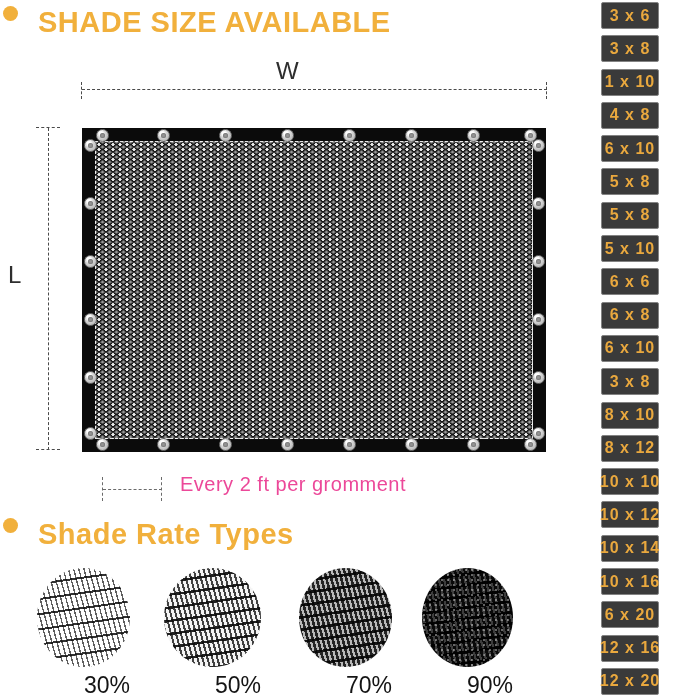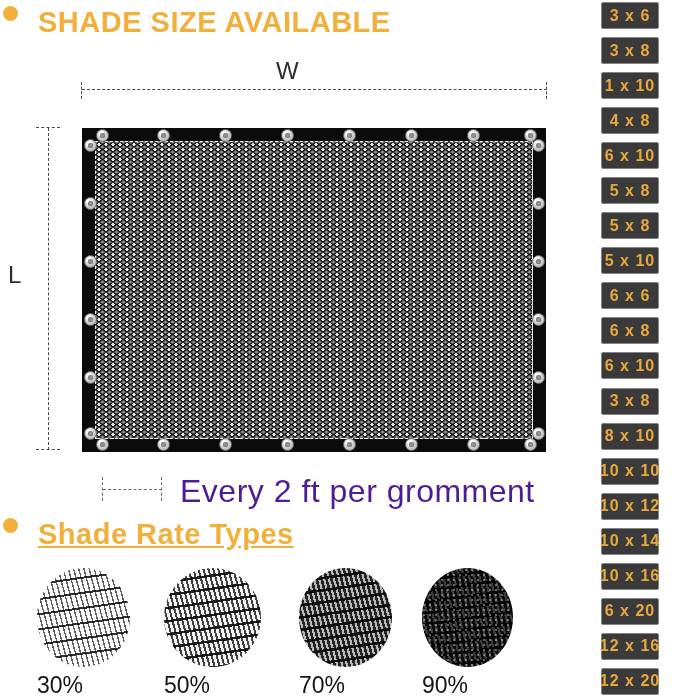--- a/index.html
+++ b/index.html
@@ -19,21 +19,21 @@
   .heading .htext{
     margin-left:20px;
     font-weight:700;
     color:var(--accent,#F1B03C);
     letter-spacing:.5px;
     white-space:nowrap;
   }
   #heading-size{left:3px;top:6px;}
   #heading-size .htext{font-size:29px;}
   #heading-rate{left:3px;top:518px;}
-  #heading-rate .htext{font-size:29px;text-decoration:underline;}
+  #heading-rate .htext{font-size:29px;}
 
   
   .dim{position:absolute;}
   #w-label{left:276px;top:57px;font-size:24px;color:#2e2e2e;}
   #w-line{left:82px;top:89px;width:465px;height:0;border-top:1.5px dashed #4a4a4a;}
   #w-tick-left{left:81px;top:82px;width:0;height:17px;border-left:1.5px dashed #4a4a4a;}
   #w-tick-right{left:546px;top:82px;width:0;height:17px;border-left:1.5px dashed #4a4a4a;}
 
   #l-label{left:8px;top:261px;font-size:24px;color:#2e2e2e;}
   #l-line{left:48px;top:128px;width:0;height:322px;border-left:1.5px dashed #4a4a4a;}
@@ -65,26 +65,26 @@
     content:"";position:absolute;left:3px;top:3px;right:3px;bottom:3px;
     border-radius:50%;background:#989898;box-shadow:inset 0 0 2px #4d4d4d;
   }
 
   
   #bracket-line{left:103px;top:489px;width:59px;height:0;border-top:1.5px dashed #6a6a6a;}
   #bracket-left{left:102px;top:477px;width:0;height:24px;border-left:1.5px dashed #6a6a6a;}
   #bracket-right{left:161px;top:477px;width:0;height:24px;border-left:1.5px dashed #6a6a6a;}
   #grommet-note{
     position:absolute;left:180px;top:473px;
-    font-size:32px;color:#4c1d95;letter-spacing:.5px;white-space:nowrap;
+    font-size:20px;color:#ec4899;letter-spacing:.5px;white-space:nowrap;
   }
 
   
   #rates-row{position:absolute;left:0;top:568px;width:600px;height:130px;}
-  .rate{position:absolute;top:0;text-align:left;}
+  .rate{position:absolute;top:0;text-align:right;}
   .rate:nth-child(1){left:37px;width:93px;}
   .rate:nth-child(2){left:164px;width:97px;}
   .rate:nth-child(3){left:299px;width:93px;}
   .rate:nth-child(4){left:422px;width:91px;}
   .rate .circle{width:100%;height:99px;border-radius:50%;}
   .rate .pct{margin-top:5px;font-size:23px;color:#141414;}
   .rate-0 .circle{
     background-color:#ffffff;
     background-image:
       repeating-linear-gradient(172deg, rgba(15,15,15,.85) 0 2px, rgba(0,0,0,0) 2px 15px),
@@ -215,20 +215,21 @@
     <div class="size-box">4 x 8</div>
     <div class="size-box">6 x 10</div>
     <div class="size-box">5 x 8</div>
     <div class="size-box">5 x 8</div>
     <div class="size-box">5 x 10</div>
     <div class="size-box">6 x 6</div>
     <div class="size-box">6 x 8</div>
     <div class="size-box">6 x 10</div>
     <div class="size-box">3 x 8</div>
     <div class="size-box">8 x 10</div>
+    <div class="size-box">8 x 12</div>
     <div class="size-box">10 x 10</div>
     <div class="size-box">10 x 12</div>
     <div class="size-box">10 x 14</div>
     <div class="size-box">10 x 16</div>
     <div class="size-box">6 x 20</div>
     <div class="size-box">12 x 16</div>
     <div class="size-box">12 x 20</div>
   </div>
 
 </body></html>

